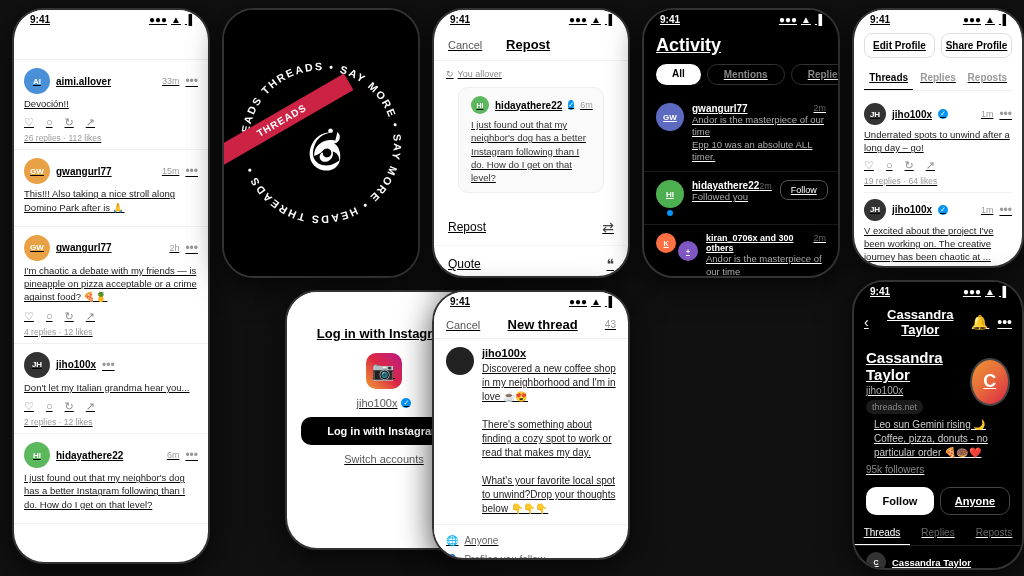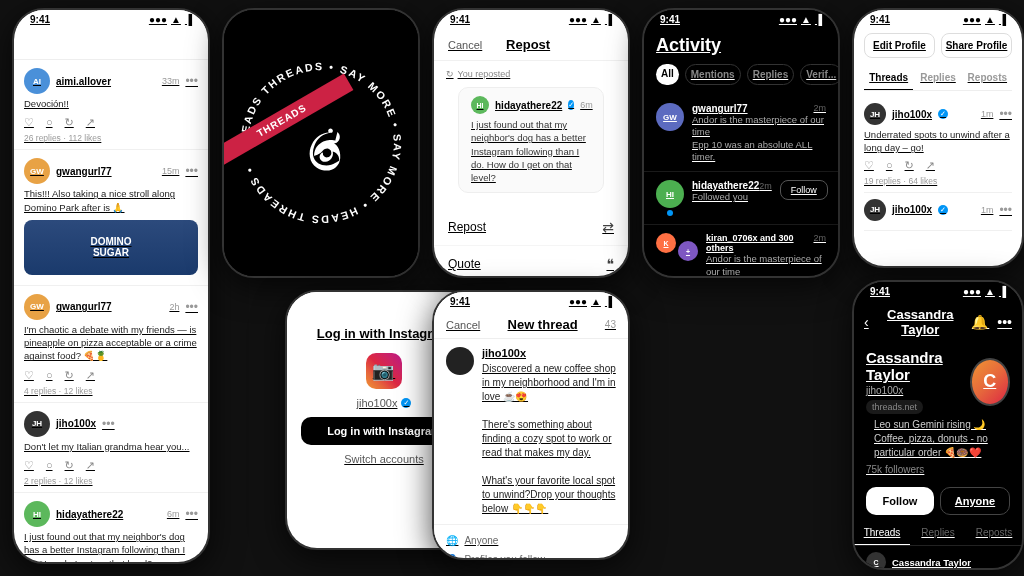--- a/index.html
+++ b/index.html
@@ -412,21 +412,21 @@
       font-weight: 800;
       color: #fff;
       margin-bottom: 8px;
     }
     .activity-tabs {
       display: flex;
       gap: 6px;
       margin-bottom: 4px;
     }
     .activity-tab {
-      padding: 4px 5px;
+      padding: 4px 16px;
       border-radius: 20px;
       font-size: 10px;
       font-weight: 600;
       cursor: pointer;
     }
     .activity-tab.active {
       background: #fff;
       color: #000;
     }
     .activity-tab.inactive {
@@ -727,25 +727,20 @@
     </div>
 
     <div class="feed-item">
       <div class="feed-item-header">
         <div class="avatar orange">GW</div>
         <span class="user-name">gwangurl77</span>
         <span class="post-time">15m</span>
         <span class="more-btn">•••</span>
       </div>
       <div class="post-text">This!!! Also taking a nice stroll along Domino Park after is 🙏</div>
-      <div class="post-image">
-        <div class="domino-sign">
-          <div class="domino-text">DOMINO<br>SUGAR</div>
-        </div>
-      </div>
     </div>
 
     <div class="feed-item">
       <div class="feed-item-header">
         <div class="avatar orange">GW</div>
         <span class="user-name">gwangurl77</span>
         <span class="post-time">2h</span>
         <span class="more-btn">•••</span>
       </div>
       <div class="post-text">I'm chaotic a debate with my friends — is pineapple on pizza acceptable or a crime against food? 🍕🍍</div>
@@ -844,21 +839,21 @@
       </div>
     </div>
     <div class="modal-header">
       <span class="modal-cancel">Cancel</span>
       <span class="modal-title">Repost</span>
       <span style="width:40px"></span>
     </div>
     <div style="padding:8px 12px">
       <div class="repost-indicator">
         <span>↻</span>
-        <span>You reposted</span>
+        <span>You allover</span>
       </div>
       <div class="repost-preview">
         <div style="display:flex;align-items:center;gap:6px;margin-bottom:4px">
           <div class="avatar green" style="width:18px;height:18px;font-size:7px">HI</div>
           <span style="font-size:10px;font-weight:700">hidayathere22</span>
           <span class="verified-badge">✓</span>
           <span style="font-size:9px;color:#999;margin-left:auto">6m</span>
         </div>
         <div style="font-size:9.5px;color:#333;line-height:1.4">I just found out that my neighbor's dog has a better Instagram following than I do. How do I get on that level?</div>
       </div>
@@ -1012,20 +1007,21 @@
       </div>
 
       <div class="profile-post">
         <div class="profile-post-header">
           <div class="avatar" style="background:#333;color:#fff;width:22px;height:22px;font-size:8px">JH</div>
           <span style="font-size:10px;font-weight:700">jiho100x</span>
           <span class="verified-badge">✓</span>
           <span style="font-size:9px;color:#999;margin-left:auto">1m</span>
           <span class="more-btn">•••</span>
         </div>
+        <div style="font-size:9.5px;color:#222;line-height:1.4">V excited about the project I've been working on. The creative journey has been chaotic at ...</div>
       </div>
 
     </div>
   </div>
 </div>
 
 <div class="phone-mockup phone8">
   <div class="phone-screen cassandra-screen">
     <div class="status-bar status-bar-dark">
       <span>9:41</span>
@@ -1046,21 +1042,21 @@
     <div class="profile-info">
       <div class="profile-name-row">
         <div>
           <div class="profile-name">Cassandra Taylor</div>
           <div class="profile-handle">jiho100x</div>
           <div class="profile-domain">threads.net</div>
         </div>
         <div class="profile-big-avatar">C</div>
       </div>
       <div class="profile-bio">Leo sun Gemini rising 🌙<br>Coffee, pizza, donuts - no particular order 🍕🍩❤️</div>
-      <div class="followers-count">75k followers</div>
+      <div class="followers-count">95k followers</div>
     </div>
     <div class="cassandra-action-row">
       <button class="follow-dark-btn">Follow</button>
       <button class="mention-btn">Anyone</button>
     </div>
     <div class="cassandra-tabs">
       <span class="cassandra-tab active">Threads</span>
       <span class="cassandra-tab">Replies</span>
       <span class="cassandra-tab">Reposts</span>
     </div>

